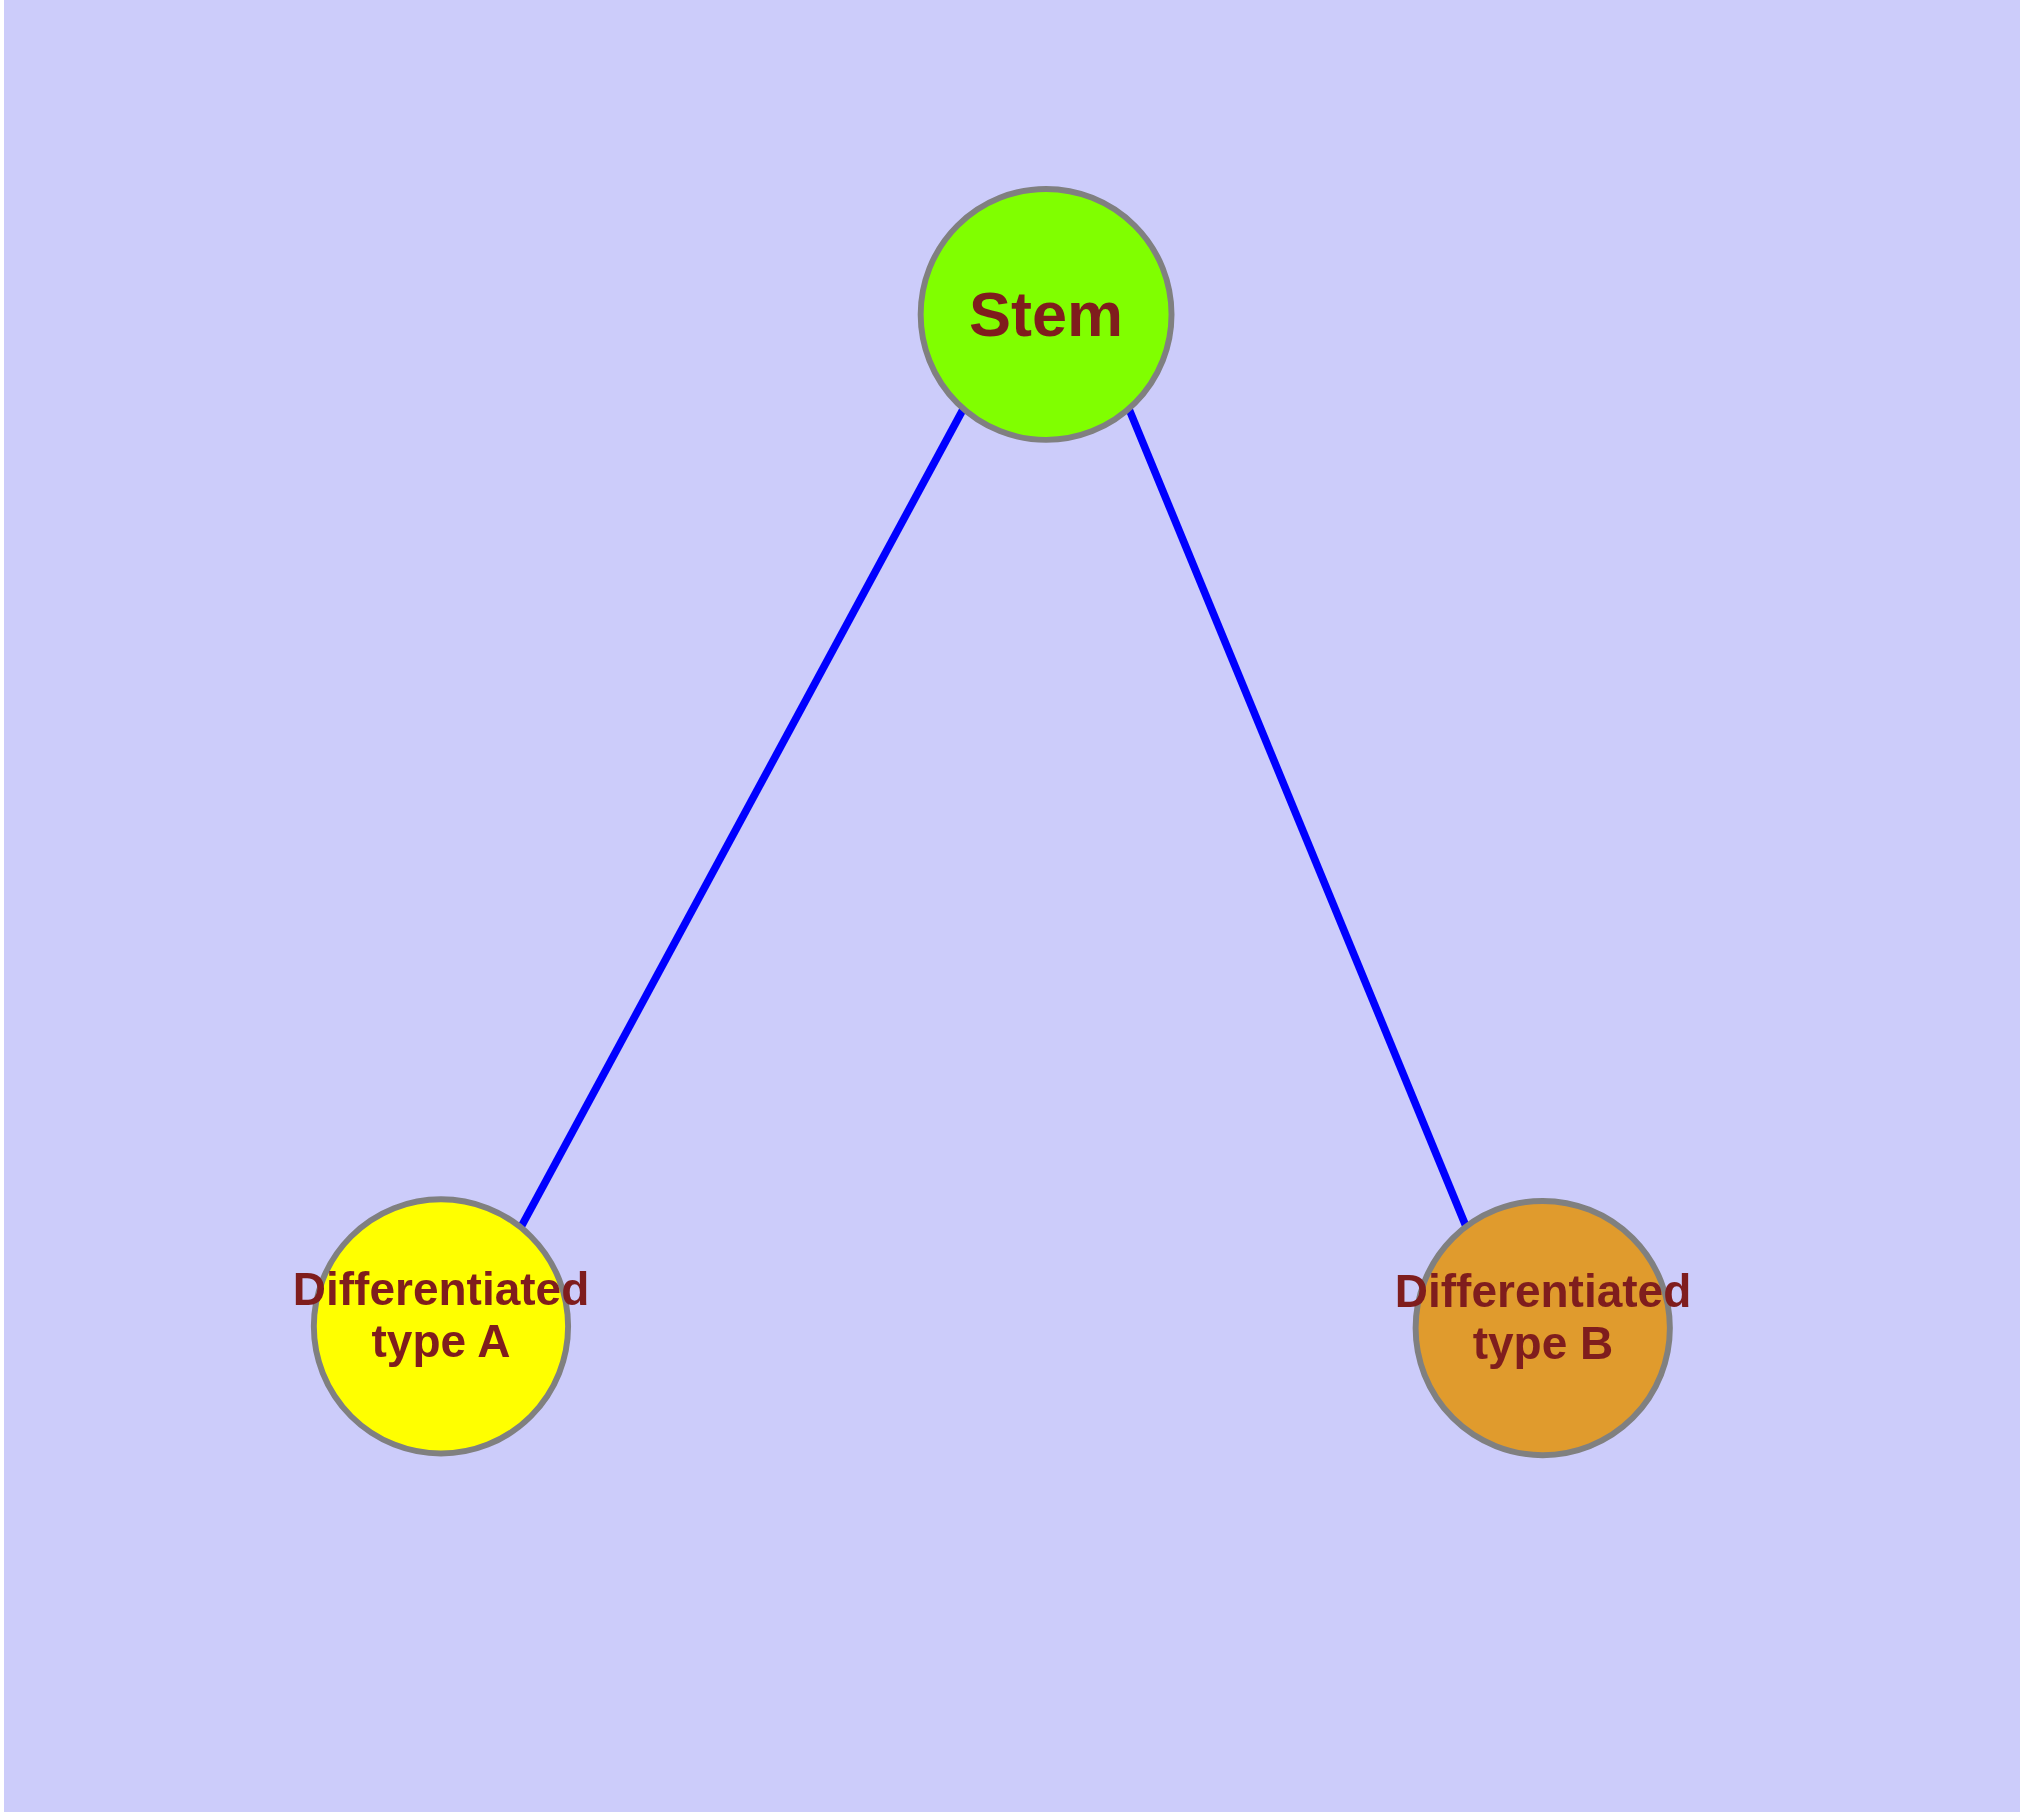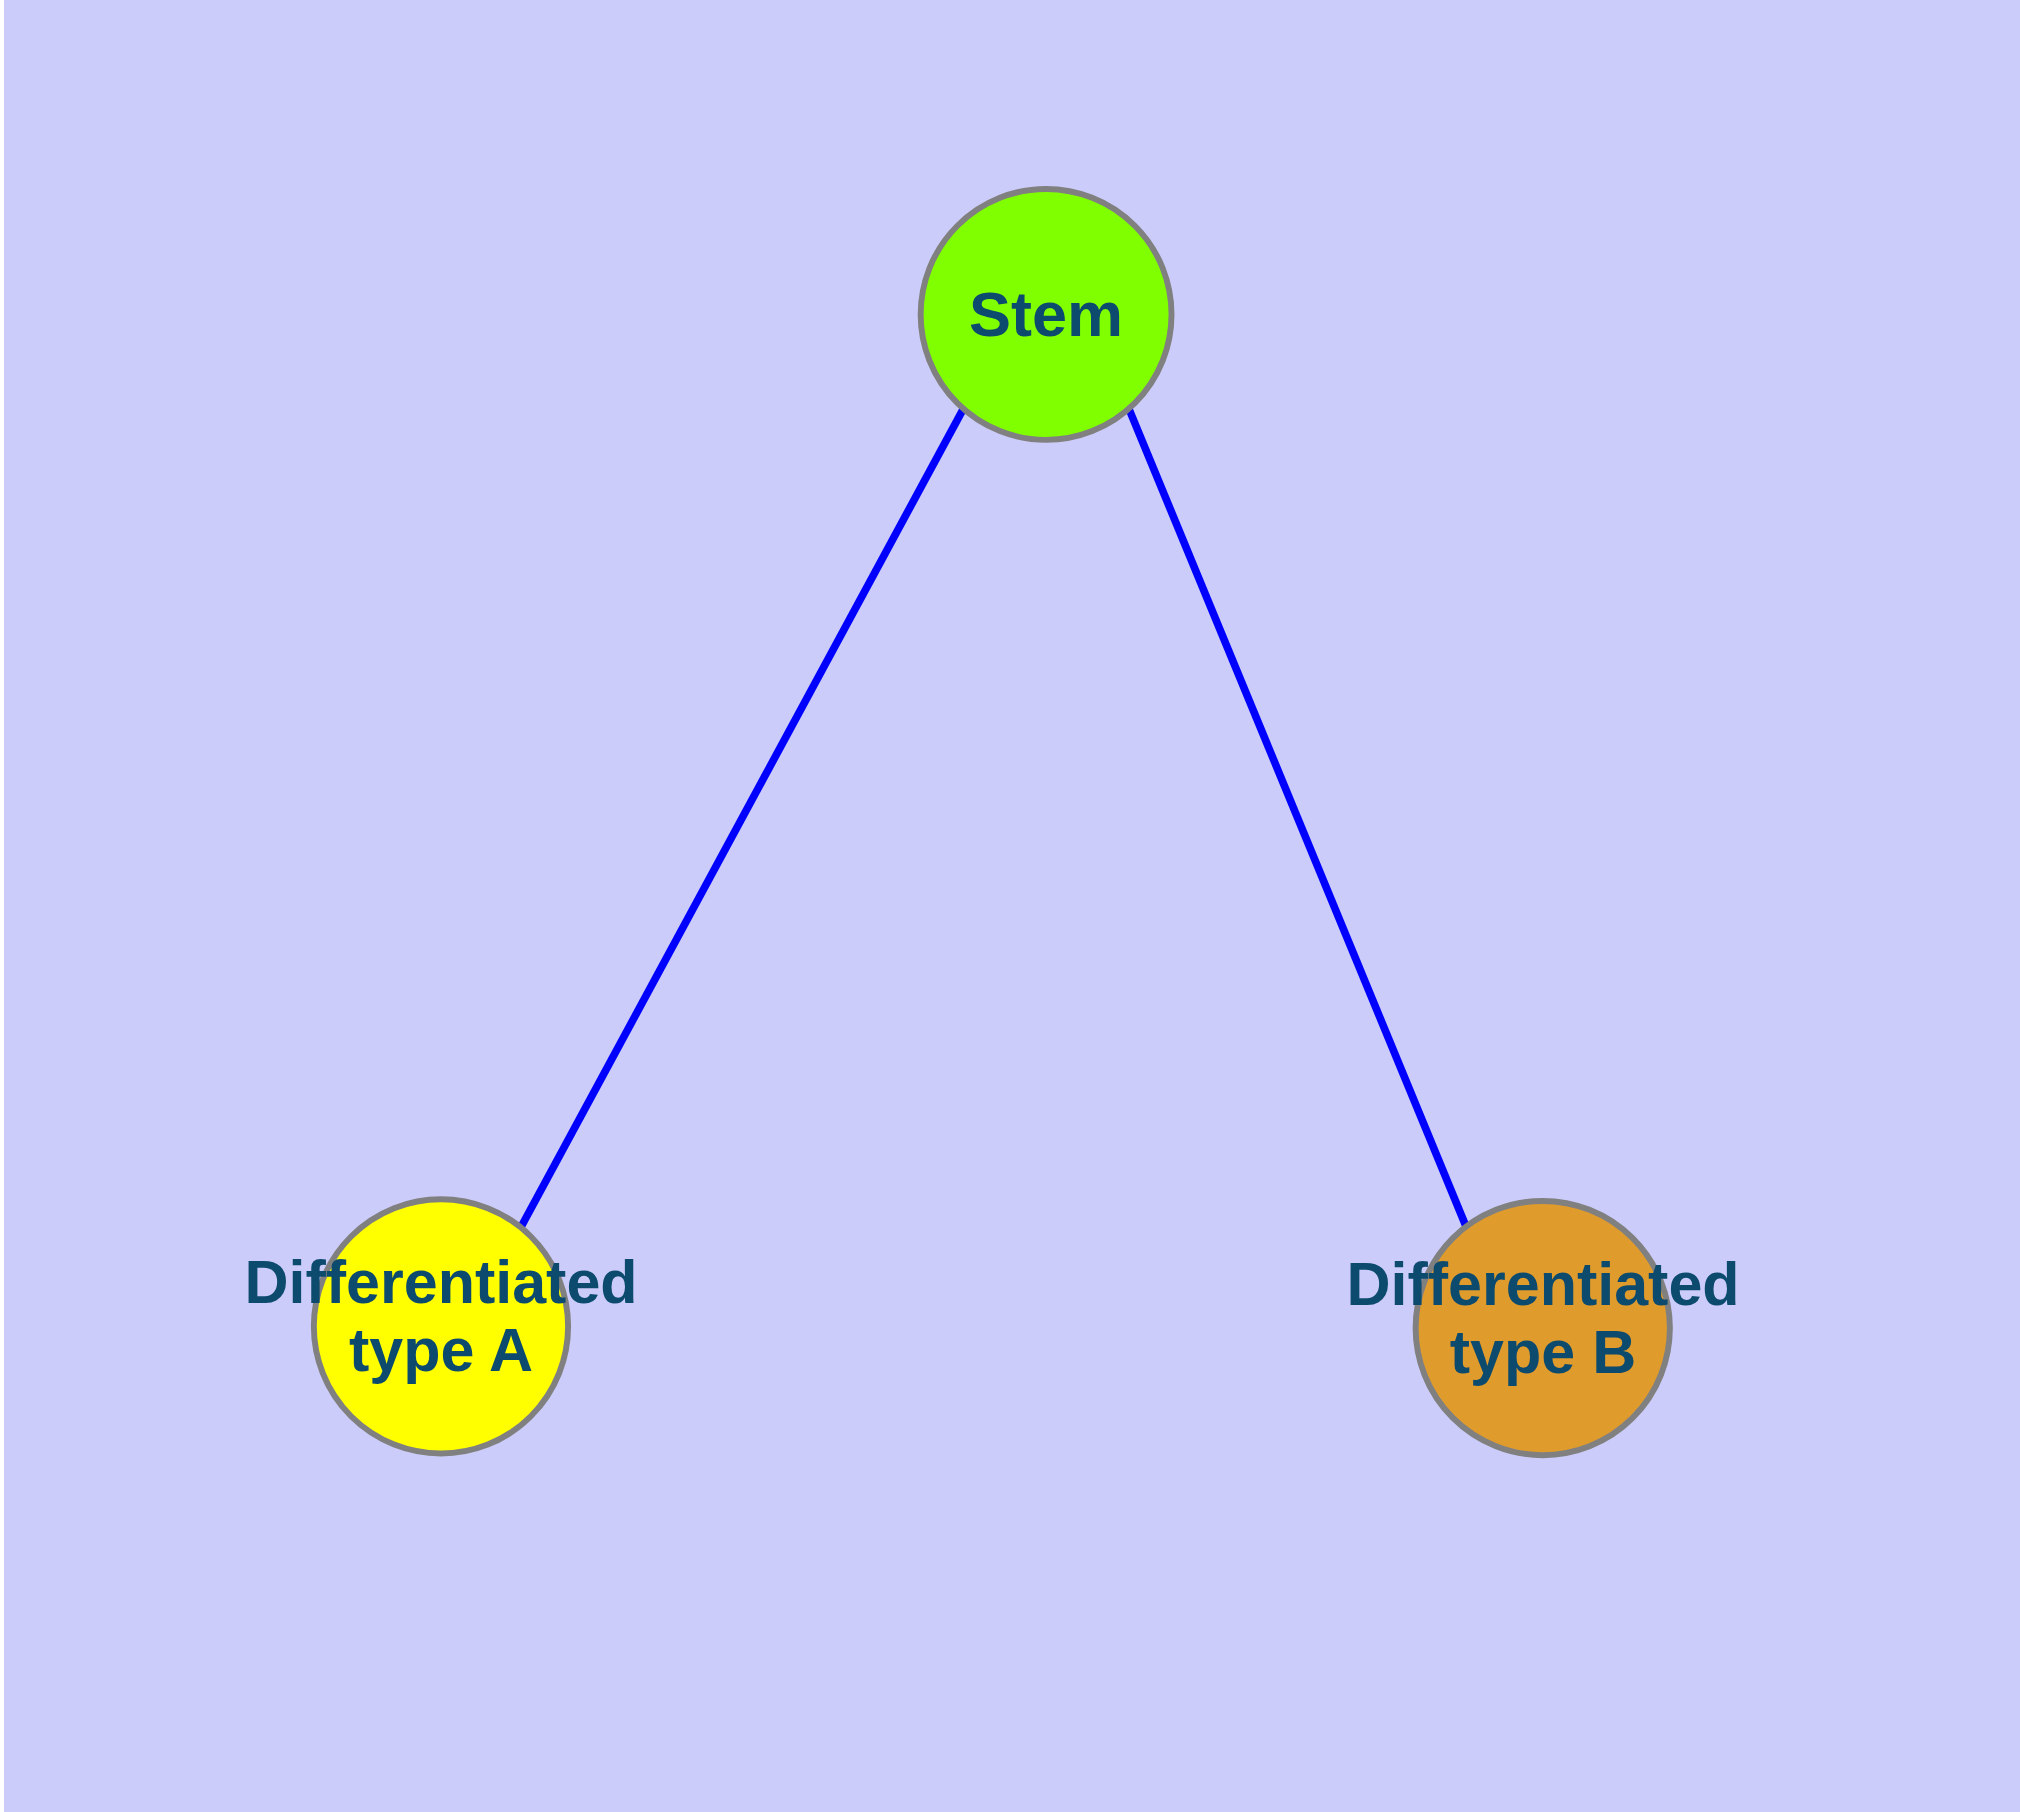--- a/index.html
+++ b/index.html
@@ -27,30 +27,30 @@
   #graph-svg {
     position: absolute;
     left: 0;
     top: 0;
     width: 2021px;
     height: 1812px;
   }
   .node-label {
     position: absolute;
     text-align: center;
-    color: #0c4a6e;
+    color: #7f1d1d;
     font-weight: bold;
     font-family: "Liberation Sans", sans-serif;
     line-height: 1.12;
     white-space: pre;
     pointer-events: none;
     transform: translate(-50%, -50%);
   }
   .label-stem   { font-size: 63px; }
-  .label-leaf   { font-size: 61px; }
+  .label-leaf   { font-size: 46px; }
 </style>
 </head>
 <body>
 
 <div id="canvas">
 
   <div id="left-edge-strip"></div>
 
   <svg id="graph-svg" viewBox="0 0 2384 2138" xmlns="http://www.w3.org/2000/svg">
 

